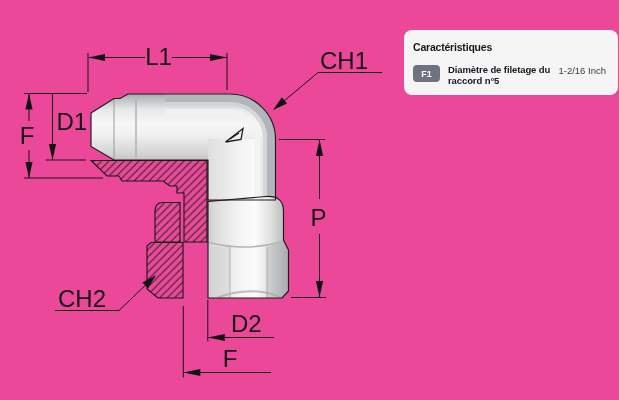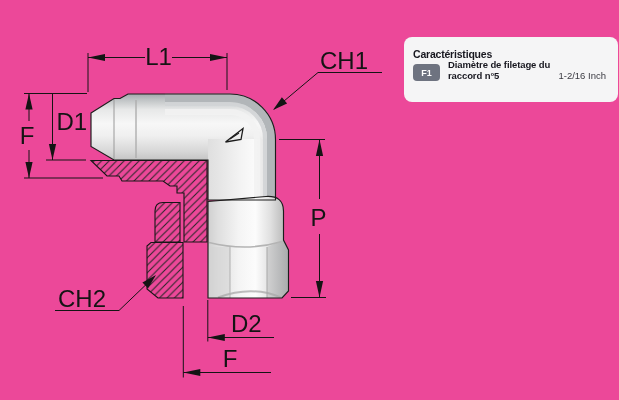--- a/index.html
+++ b/index.html
@@ -2,24 +2,24 @@
 <html><head>
 <meta charset="utf-8">
 <style>
   html,body{margin:0;padding:0;background:#ffffff;}
   .stage{position:relative;width:619px;height:400px;background:#ec4899;overflow:hidden;
          font-family:"Liberation Sans",sans-serif;}
   .stage svg{position:absolute;left:0;top:0;}
   svg text{font-family:"Liberation Sans",sans-serif;fill:#141414;}
   .dim-label{font-size:24px;}
   
-  .panel{position:absolute;left:404px;top:37px;right:1px;height:65px;box-sizing:border-box;
+  .panel{position:absolute;left:404px;top:30px;right:1px;height:65px;box-sizing:border-box;
          background:#f5f5f6;border-radius:8px;padding:11px 8px 8px 9px;}
   .panel-title{margin:0;font-size:10.5px;font-weight:700;letter-spacing:-0.2px;color:#17171f;}
-  .panel-row{display:flex;align-items:flex-end;margin-top:0;}
+  .panel-row{display:flex;align-items:flex-start;margin-top:12px;}
   .badge{flex:0 0 auto;width:27px;height:17px;margin-right:8px;border-radius:4px;
          background:#6e7380;color:#ffffff;font-size:9px;font-weight:700;
          display:flex;align-items:center;justify-content:center;}
   .row-label{width:116px;font-size:9.5px;font-weight:700;letter-spacing:-0.1px;
              line-height:1.12;color:#17171f;}
   .row-value{margin-left:auto;padding-right:4px;font-size:9.5px;color:#3a3a42;white-space:nowrap;}
 </style>
 </head>
 <body>
 

